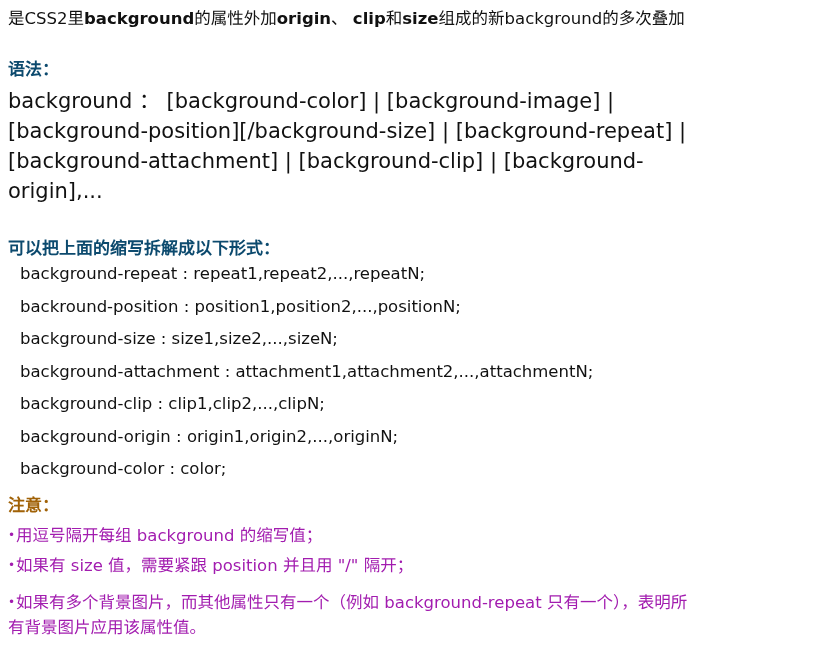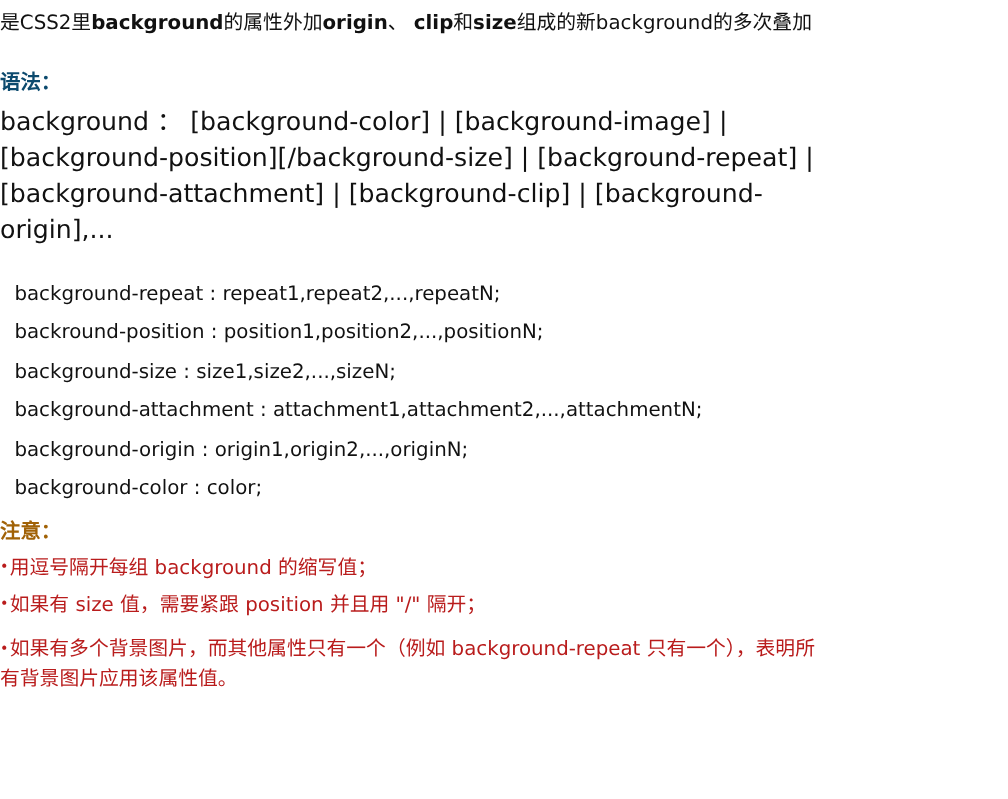--- a/index.html
+++ b/index.html
@@ -15,21 +15,21 @@
     overflow: hidden;
     font-family: "DejaVu Sans", "Liberation Sans", sans-serif;
     color: #1a1a1a;
     -webkit-font-smoothing: antialiased;
   }
 
   .page {
     box-sizing: border-box;
     width: 700px;
     height: 666px;
-    padding: 6px 10px 0 0;
+    padding: 6px 10px 0 8px;
     background: #ffffff;
   }
 
   
   .intro {
     font-size: 16.5px;
     line-height: 1.55;
     color: #111111;
     letter-spacing: 0px;
     white-space: nowrap;
@@ -77,21 +77,21 @@
   
   .notes-block { margin: 0; }
   .note-list {
     list-style: none;
     margin: 0;
     padding: 0;
   }
   .note-list li {
     font-size: 16.5px;
     line-height: 1.5;
-    color: #b91c1c;
+    color: #a21caf;
     margin: 0 0 6px 0;
     max-width: 800px;
   }
   .note-list li::before {
     content: "\2022";
     font-size: 12px;
     vertical-align: 2px;
     margin-right: 1px;
   }
   .note-list li.wrap { white-space: normal; margin-top: 12px; }
@@ -104,25 +104,27 @@
   <p class="intro">
     <span>是CSS2里</span><b>background</b><span>的属性外加</span><b>origin</b><span>、 </span><b>clip</b><span>和</span><b>size</b><span>组成的新background的多次叠加</span>
   </p>
 
   <section class="syntax-block">
     <h2 class="heading heading--green">语法：</h2>
     <p class="syntax-text">background ： [background-color] | [background-image] | [background-position][/background-size] | [background-repeat] | [background-attachment] | [background-clip] | [background-origin],...</p>
   </section>
 
   <section class="expanded-block">
+    <h2 class="heading heading--green">可以把上面的缩写拆解成以下形式：</h2>
     <ul class="prop-list">
       <li>background-repeat : repeat1,repeat2,...,repeatN;</li>
       <li>backround-position : position1,position2,...,positionN;</li>
       <li>background-size : size1,size2,...,sizeN;</li>
       <li>background-attachment : attachment1,attachment2,...,attachmentN;</li>
+      <li>background-clip : clip1,clip2,...,clipN;</li>
       <li>background-origin : origin1,origin2,...,originN;</li>
       <li>background-color : color;</li>
     </ul>
   </section>
 
   <section class="notes-block">
     <h2 class="heading heading--red">注意：</h2>
     <ul class="note-list">
       <li>用逗号隔开每组 background 的缩写值；</li>
       <li>如果有 size 值，需要紧跟 position 并且用 "/" 隔开；</li>

